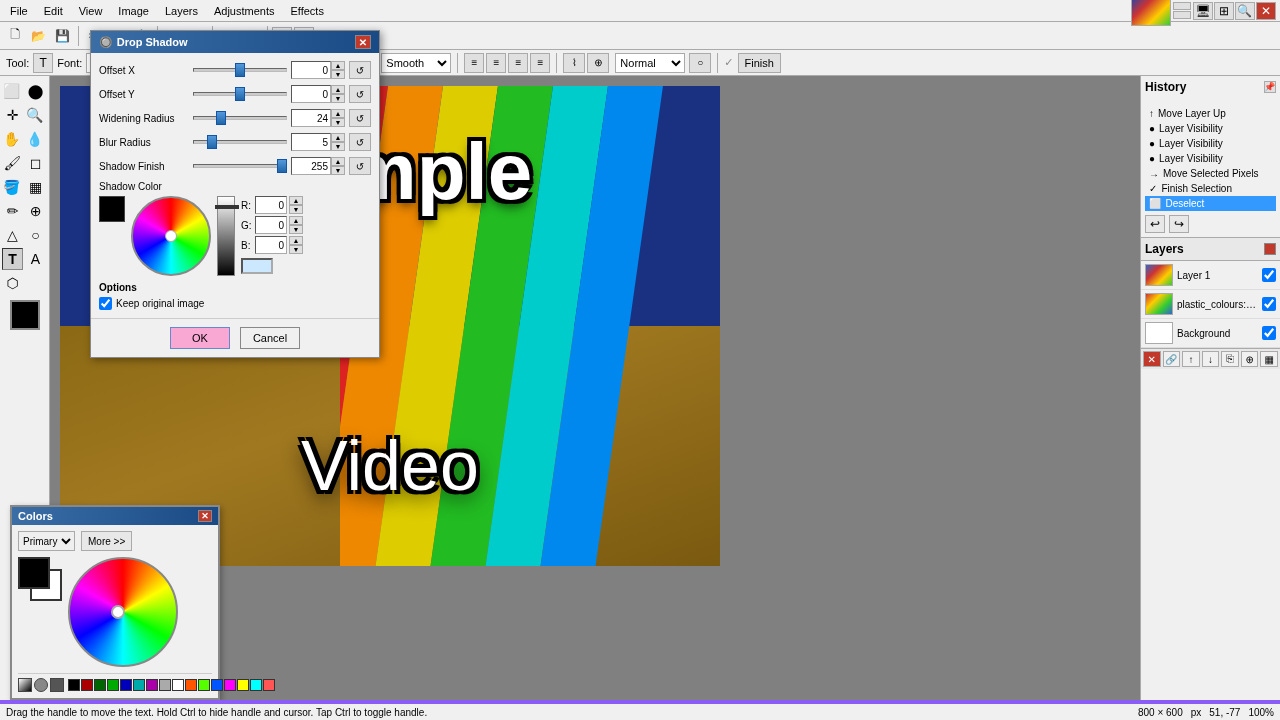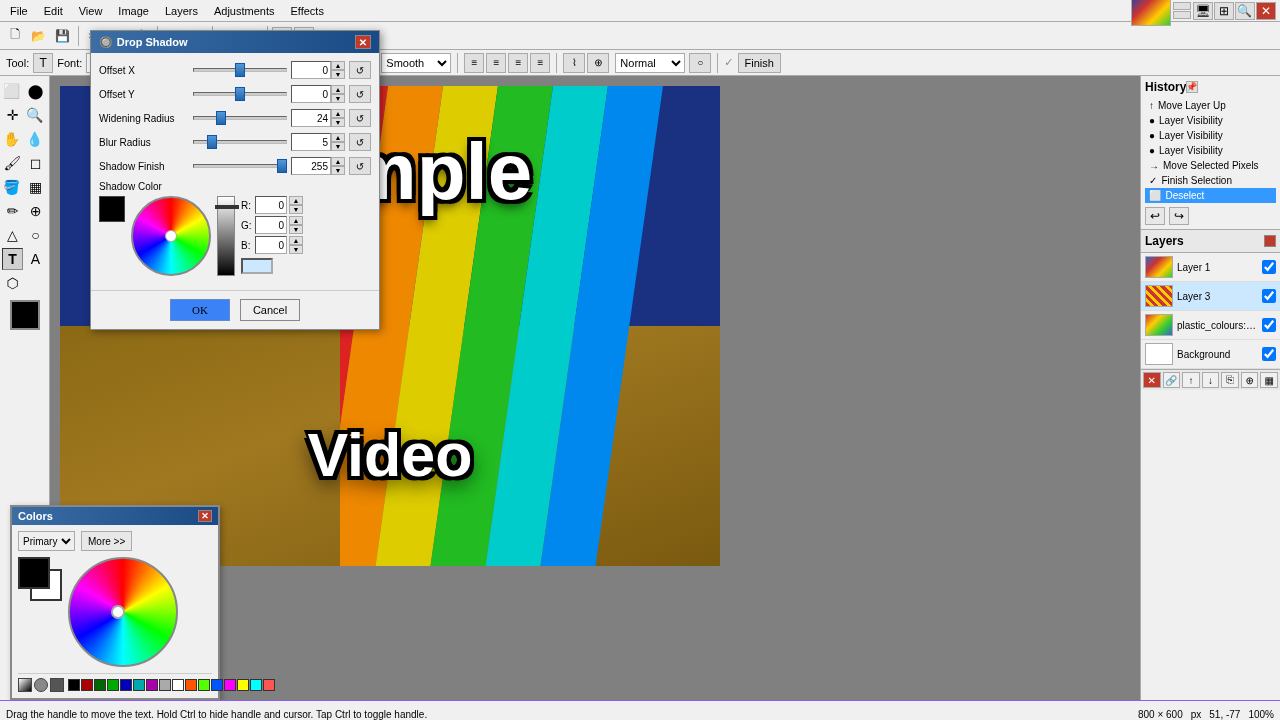--- a/index.html
+++ b/index.html
@@ -120,25 +120,25 @@
       transform: translateX(-50%);
       font-size: 80px;
       font-weight: 900;
       color: white;
       text-shadow: -4px -4px 0 #000, 4px -4px 0 #000, -4px 4px 0 #000, 4px 4px 0 #000, 0 6px 12px rgba(0,0,0,0.8);
       white-space: nowrap;
       font-family: Arial Black, sans-serif;
     }
     .canvas-text-video {
       position: absolute;
-      bottom: 76px;
+      bottom: 60px;
       left: 50%;
       transform: translateX(-50%);
-      font-size: 61px;
-      font-weight: 700;
+      font-size: 70px;
+      font-weight: 400;
       color: white;
       text-shadow: -4px -4px 0 #000, 4px -4px 0 #000, -4px 4px 0 #000, 4px 4px 0 #000, 0 8px 20px rgba(0,0,0,0.9);
       white-space: nowrap;
       font-family: Arial Black, sans-serif;
     }
 
     
     .right-panel {
       width: 140px;
       background: #f0f0f0;
@@ -148,22 +148,22 @@
     }
 
     
     .history-panel {
       border-bottom: 1px solid #aaa;
       padding: 4px;
     }
     .panel-header {
       display: flex;
       align-items: center;
-      justify-content: flex-start;
-      margin-bottom: 4px;
+      justify-content: space-between;
+      margin-bottom: 12px;
     }
     .panel-title {
       font-size: 12px;
       font-weight: bold;
     }
     .history-item {
       display: flex;
       align-items: center;
       padding: 2px 4px;
       cursor: pointer;
@@ -373,21 +373,21 @@
       border-top: 1px solid #ccc;
     }
     .dialog-btn {
       width: 60px;
       height: 22px;
       background: #f0f0f0;
       border: 1px solid #888;
       cursor: pointer;
       font-size: 11px;
     }
-    .dialog-btn.ok { background: #3b82f6; border-color: #6688cc; font-family: Liberation Serif, serif; }
+    .dialog-btn.ok { background: #f9a8d4; border-color: #6688cc; }
 
     
     .colors-panel {
       position: absolute;
       bottom: 20px;
       left: 10px;
       width: 210px;
       background: #f0f0f0;
       border: 2px solid #888;
       box-shadow: 2px 2px 6px rgba(0,0,0,0.3);
@@ -497,23 +497,23 @@
     }
 
     
     .status-bar {
       position: absolute;
       bottom: 0;
       left: 0;
       right: 0;
       height: 20px;
       background: #f0f0f0;
-      border-top: 1px solid #8b5cf6;
-      display: flex;
-      align-items: flex-end;
+      border-top: 4px solid #8b5cf6;
+      display: flex;
+      align-items: center;
       padding: 0 6px;
       font-size: 10px;
       gap: 10px;
     }
     .status-text { flex: 1; }
     .status-info { display: flex; gap: 8px; }
 
     
     .thumb-preview {
       width: 40px;
@@ -734,25 +734,20 @@
         <span class="panel-title">Layers</span>
         <div style="width:12px;height:12px;background:#c0392b;border:1px solid #888;cursor:pointer;"></div>
       </div>
 
       <div class="layer-item">
         <div class="layer-thumb blue-grad"></div>
         <span class="layer-name">Layer 1</span>
         <input type="checkbox" checked="" class="layer-check" style="">
       </div>
 
-      <div class="layer-item active" style="background:#cce8ff;">
-        <div class="layer-thumb striped"></div>
-        <span class="layer-name">Layer 3</span>
-        <input type="checkbox" checked="" class="layer-check" style="">
-      </div>
 
       <div class="layer-item">
         <div class="layer-thumb" style="background:linear-gradient(135deg,#cc3333 0%,#ffcc00 33%,#33cc33 66%,#3366cc 100%);"></div>
         <span class="layer-name">plastic_colours: Background</span>
         <input type="checkbox" checked="" class="layer-check" style="">
       </div>
 
       <div class="layer-item">
         <div class="layer-thumb white"></div>
         <span class="layer-name">Background</span>
@@ -896,20 +891,27 @@
                 <div class="num-arrow">▼</div>
               </div>
             </div>
             <div style="margin-top:2px;">
               <div style="width:32px;height:16px;background:#cce8ff;border:2px inset #aaa;cursor:pointer;"></div>
             </div>
           </div>
         </div>
       </div>
 
+      <div class="options-section">
+        <div class="options-label">Options</div>
+        <div class="checkbox-row">
+          <input type="checkbox" checked="" style="">
+          <span>Keep original image</span>
+        </div>
+      </div>
     </div>
 
     <div class="dialog-buttons">
       <button class="dialog-btn ok">OK</button>
       <button class="dialog-btn">Cancel</button>
     </div>
   </div>
 </div>
 
 <div class="colors-panel">

